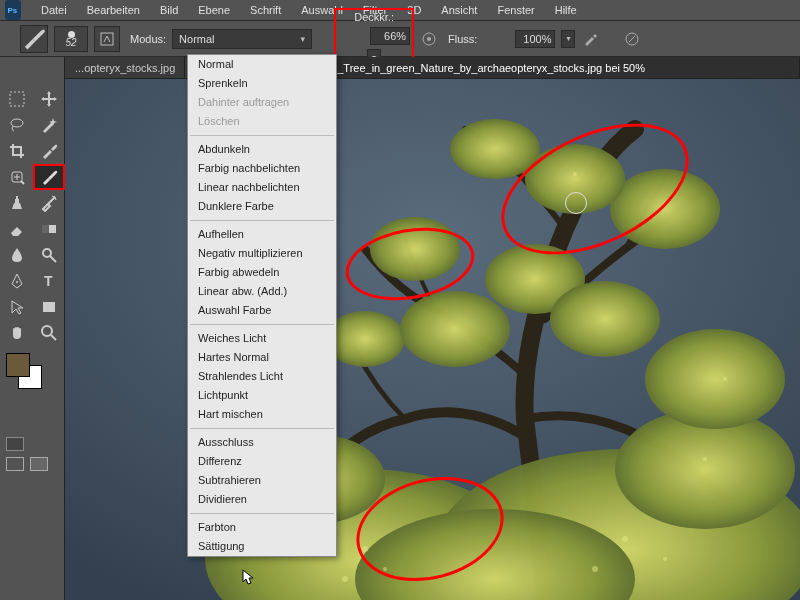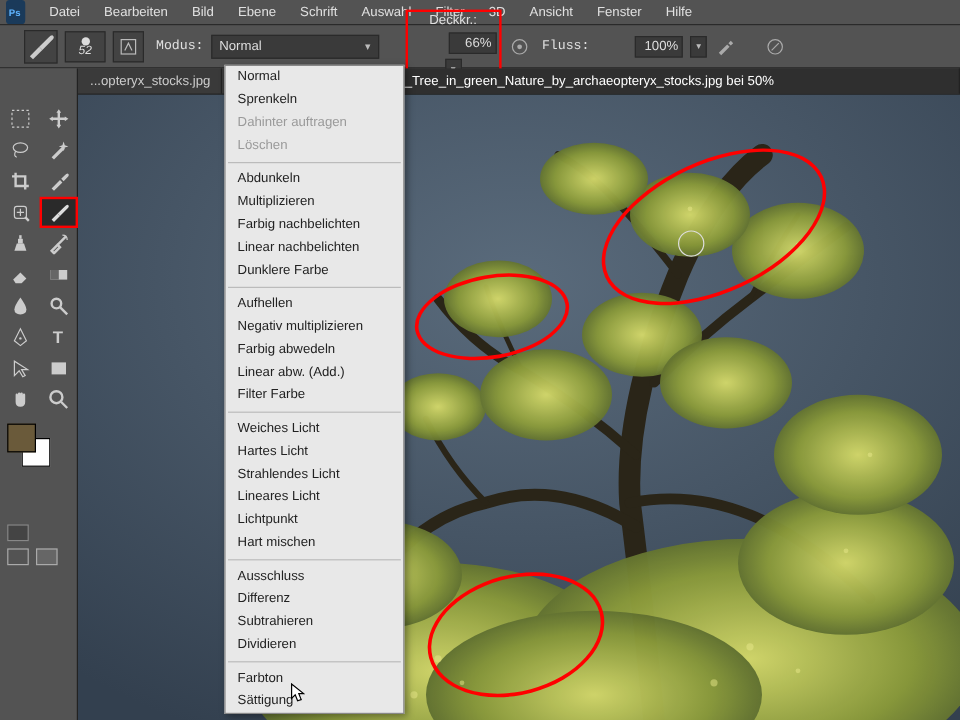--- a/index.html
+++ b/index.html
@@ -11,21 +11,21 @@
 .ps-logo svg { width: 18px; height: 18px; }
 .menuitem { padding: 2px 10px; cursor: default; }
 
 
 .optsbar { height: 37px; background: #535353; border-top: 1px solid #2a2a2a; border-bottom: 1px solid #2a2a2a; display: flex; align-items: center; padding-left: 20px; color: #e0e0e0; font-size: 11px; gap: 6px; }
 .tool-icon-box { width: 28px; height: 28px; background: #434343; border: 1px solid #2a2a2a; display: flex; align-items: center; justify-content: center; }
 .brush-preview { width: 34px; height: 26px; background: #434343; border: 1px solid #2a2a2a; display: flex; flex-direction: column; align-items: center; justify-content: center; padding-top:2px; }
 .brush-dot { width: 7px; height: 7px; background: #ddd; border-radius: 50%; }
 .brush-size { font-size: 10px; color: #ddd; line-height: 10px; font-style: italic; }
 .mini-btn { width: 26px; height: 26px; background: #434343; border: 1px solid #2a2a2a; display:flex; align-items:center; justify-content:center; }
-.opts-label { padding-left: 4px; font-family: Liberation Mono, monospace; }
+.opts-label { padding-left: 4px; }
 .modus-select { width: 140px; height: 20px; background: #3a3a3a; border: 1px solid #2a2a2a; color: #ddd; font-size: 11px; padding: 0 6px; display:flex; align-items:center; justify-content:space-between; }
 .modus-select .chev { font-size: 9px; color: #bbb; }
 .opacity-redbox { border: 2px solid #ff0000; padding: 1px 2px; display:flex; align-items:center; gap:4px;flex-direction:column; }
 .percent-input { width: 40px; height: 18px; background: #3a3a3a; border: 1px solid #2a2a2a; color: #ddd; font-size: 11px; text-align: right; padding-right: 3px; display:flex; align-items:center; justify-content:flex-end;margin-left:32px; }
 .dd-arrow { width: 14px; height: 18px; background: #3a3a3a; border: 1px solid #2a2a2a; display:flex; align-items:center; justify-content:center; font-size:8px; color:#bbb;}
 .opts-icon { width: 18px; height: 18px; display:flex; align-items:center; justify-content:center; color:#bbb; }
 
 
 .tabsbar { height: 22px; background: #3a3a3a; display:flex; align-items:stretch; color:#ccc; font-size:11px; border-bottom:1px solid #222; margin-left: 65px; }
 .tab { padding: 3px 10px; border-right: 1px solid #222; display:flex; align-items:center; gap:6px; white-space:nowrap; overflow:hidden; }
@@ -343,35 +343,33 @@
   <div class="brush-cursor" style="left:500px; top:113px;"></div>
 </div>
 
 <div class="dropdown">
   <div class="dd-item">Normal</div>
   <div class="dd-item">Sprenkeln</div>
   <div class="dd-item disabled">Dahinter auftragen</div>
   <div class="dd-item disabled">Löschen</div>
   <div class="dd-sep"></div>
   <div class="dd-item">Abdunkeln</div>
-  <div class="dd-item">Multiplizieren</div>
   <div class="dd-item">Farbig nachbelichten</div>
   <div class="dd-item">Linear nachbelichten</div>
   <div class="dd-item">Dunklere Farbe</div>
   <div class="dd-sep"></div>
   <div class="dd-item">Aufhellen</div>
   <div class="dd-item">Negativ multiplizieren</div>
   <div class="dd-item">Farbig abwedeln</div>
   <div class="dd-item">Linear abw. (Add.)</div>
-  <div class="dd-item">Filter Farbe</div>
+  <div class="dd-item">Auswahl Farbe</div>
   <div class="dd-sep"></div>
   <div class="dd-item">Weiches Licht</div>
-  <div class="dd-item">Hartes Licht</div>
+  <div class="dd-item">Hartes Normal</div>
   <div class="dd-item">Strahlendes Licht</div>
-  <div class="dd-item">Lineares Licht</div>
   <div class="dd-item">Lichtpunkt</div>
   <div class="dd-item">Hart mischen</div>
   <div class="dd-sep"></div>
   <div class="dd-item">Ausschluss</div>
   <div class="dd-item">Differenz</div>
   <div class="dd-item">Subtrahieren</div>
   <div class="dd-item">Dividieren</div>
   <div class="dd-sep"></div>
   <div class="dd-item">Farbton</div>
   <div class="dd-item">Sättigung</div>

